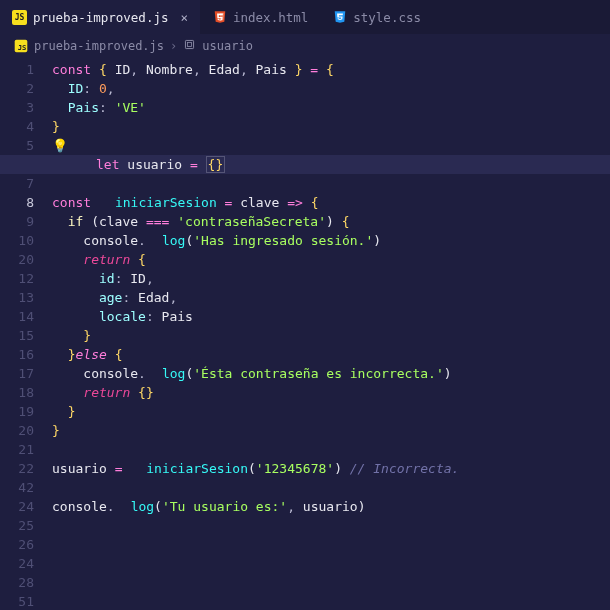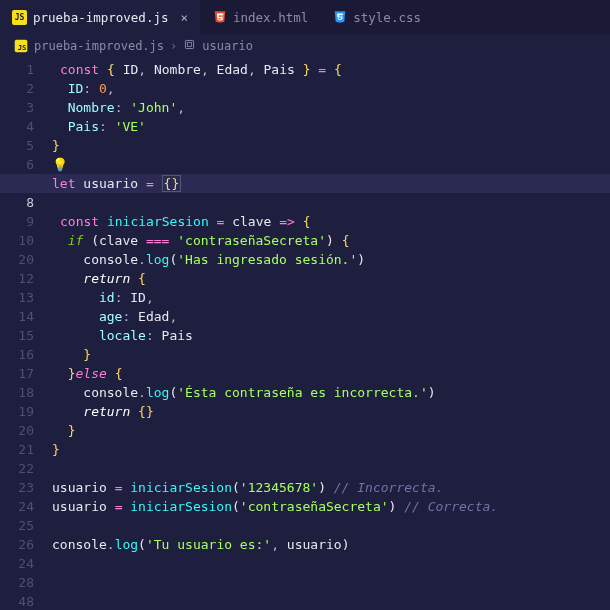--- a/index.html
+++ b/index.html
@@ -53,34 +53,34 @@
   padding-right: 18px;
   color: #4f4f75;
   user-select: none;
 }
 .gutter .ln { height: 19px; line-height: 19px; }
 .gutter .ln.current { color: #c7c7d9; }
 .code { flex: 1; position: relative; }
 .line { height: 19px; line-height: 19px; white-space: pre; }
 .line.current { background: #2a2a52; margin-left: -52px; padding-left: 52px; margin-right: -20px; }
 .bulb { color: #ffcc00; }
-.kw-const { color: #ff7edb; margin-left: 8px; }
-.kw-let { color: #ff7edb; }
-.kw-if { color: #84cc16; font-style: italic; }
+.kw-const { color: #ff7edb; }
+.kw-let { color: #ff7edb; margin-left: 44px; }
+.kw-if { color: #fef9c3; }
 .kw-else { color: #ff7edb; font-style: italic; }
-.kw-return { color: #ffffff; font-style: italic; }
+.kw-return { color: #ec4899; font-style: italic; }
 .punct { color: #b8b8d1; }
 .brace { color: #ffd866; }
 .paren { color: #e8e8f0; }
 .ident { color: #e8e8f0; }
 .prop { color: #9effff; }
 .num { color: #ff9d5c; }
 .str { color: #a8ff60; }
 .op { color: #ff7edb; }
-.fn { color: #36f9f6; }
+.fn { color: #36f9f6; margin-left: 16px; }
 .arrow { color: #ff7edb; }
 .cmt { color: #7272a8; font-style: italic; }
 .obj { color: #e8e8f0; margin-top: 37px; }
 .cursor-box {
   border: 1px solid #555577;
   padding: 0 1px;
 }
 .icon-js { background: #f7df1e; color: #222; font-size: 8px; font-weight: bold; width: 14px; height: 14px; display:inline-flex; align-items:flex-end; justify-content:flex-end; padding:1px; border-radius:2px;}
 .icon-html { color: #e44d26; font-weight: bold; }
 .icon-css { color: #2196f3; font-weight: bold; }
@@ -146,50 +146,48 @@
       <div class="ln">13</div>
       <div class="ln">14</div>
       <div class="ln">15</div>
       <div class="ln">16</div>
       <div class="ln">17</div>
       <div class="ln">18</div>
       <div class="ln">19</div>
       <div class="ln">20</div>
       <div class="ln">21</div>
       <div class="ln">22</div>
-      <div class="ln">23</div>
+      <div class="ln">42</div>
       <div class="ln">24</div>
       <div class="ln">25</div>
       <div class="ln">26</div>
       <div class="ln">24</div>
       <div class="ln">28</div>
-      <div class="ln">48</div>
+      <div class="ln">51</div>
     </div>
   <div class="code" id="code">
       <div class="line"><span class="kw-const">const</span><span class="punct"> </span><span class="brace">{</span><span class="punct"> </span><span class="ident">ID</span><span class="punct">, </span><span class="ident">Nombre</span><span class="punct">, </span><span class="ident">Edad</span><span class="punct">, </span><span class="ident">Pais</span><span class="punct"> </span><span class="brace">}</span><span class="punct"> </span><span class="op">=</span><span class="punct"> </span><span class="brace">{</span></div>
       <div class="line"><span class="punct">  </span><span class="prop">ID</span><span class="punct">: </span><span class="num">0</span><span class="punct">,</span></div>
-      <div class="line"><span class="punct">  </span><span class="prop">Nombre</span><span class="punct">: </span><span class="str">'John'</span><span class="punct">,</span></div>
       <div class="line"><span class="punct">  </span><span class="prop">Pais</span><span class="punct">: </span><span class="str">'VE'</span></div>
       <div class="line"><span class="brace">}</span></div>
       <div class="line"><span class="bulb">💡</span></div>
       <div class="line current"><span class="kw-let">let</span><span class="punct"> </span><span class="ident">usuario</span><span class="punct"> </span><span class="op">=</span><span class="punct"> </span><span class="brace cursor-box">{}</span></div>
       <div class="line"></div>
       <div class="line"><span class="kw-const">const</span><span class="punct"> </span><span class="fn">iniciarSesion</span><span class="punct"> </span><span class="op">=</span><span class="punct"> </span><span class="ident">clave</span><span class="punct"> </span><span class="arrow">=&gt;</span><span class="punct"> </span><span class="brace">{</span></div>
       <div class="line"><span class="punct">  </span><span class="kw-if">if</span><span class="punct"> </span><span class="paren">(</span><span class="ident">clave</span><span class="punct"> </span><span class="op">===</span><span class="punct"> </span><span class="str">'contraseñaSecreta'</span><span class="paren">)</span><span class="punct"> </span><span class="brace">{</span></div>
       <div class="line"><span class="punct">    </span><span class="obj">console</span><span class="punct">.</span><span class="fn">log</span><span class="paren">(</span><span class="str">'Has ingresado sesión.'</span><span class="paren">)</span></div>
       <div class="line"><span class="punct">    </span><span class="kw-return">return</span><span class="punct"> </span><span class="brace">{</span></div>
       <div class="line"><span class="punct">      </span><span class="prop">id</span><span class="punct">: </span><span class="ident">ID</span><span class="punct">,</span></div>
       <div class="line"><span class="punct">      </span><span class="prop">age</span><span class="punct">: </span><span class="ident">Edad</span><span class="punct">,</span></div>
       <div class="line"><span class="punct">      </span><span class="prop">locale</span><span class="punct">: </span><span class="ident">Pais</span></div>
       <div class="line"><span class="punct">    </span><span class="brace">}</span></div>
       <div class="line"><span class="punct">  </span><span class="brace">}</span><span class="kw-else">else</span><span class="punct"> </span><span class="brace">{</span></div>
       <div class="line"><span class="punct">    </span><span class="obj">console</span><span class="punct">.</span><span class="fn">log</span><span class="paren">(</span><span class="str">'Ésta contraseña es incorrecta.'</span><span class="paren">)</span></div>
       <div class="line"><span class="punct">    </span><span class="kw-return">return</span><span class="punct"> </span><span class="brace">{}</span></div>
       <div class="line"><span class="punct">  </span><span class="brace">}</span></div>
       <div class="line"><span class="brace">}</span></div>
       <div class="line"></div>
       <div class="line"><span class="ident">usuario</span><span class="punct"> </span><span class="op">=</span><span class="punct"> </span><span class="fn">iniciarSesion</span><span class="paren">(</span><span class="str">'12345678'</span><span class="paren">)</span><span class="punct"> </span><span class="cmt">// Incorrecta.</span></div>
-      <div class="line"><span class="ident">usuario</span><span class="punct"> </span><span class="op">=</span><span class="punct"> </span><span class="fn">iniciarSesion</span><span class="paren">(</span><span class="str">'contraseñaSecreta'</span><span class="paren">)</span><span class="punct"> </span><span class="cmt">// Correcta.</span></div>
       <div class="line"></div>
       <div class="line"><span class="obj">console</span><span class="punct">.</span><span class="fn">log</span><span class="paren">(</span><span class="str">'Tu usuario es:'</span><span class="punct">, </span><span class="ident">usuario</span><span class="paren">)</span></div>
       <div class="line"></div>
     </div>
 </div>
 
 </body></html>

